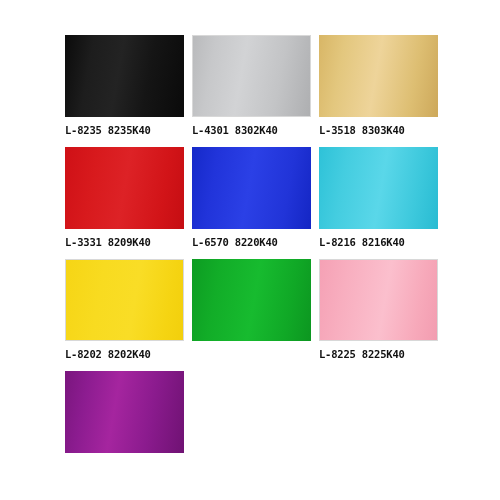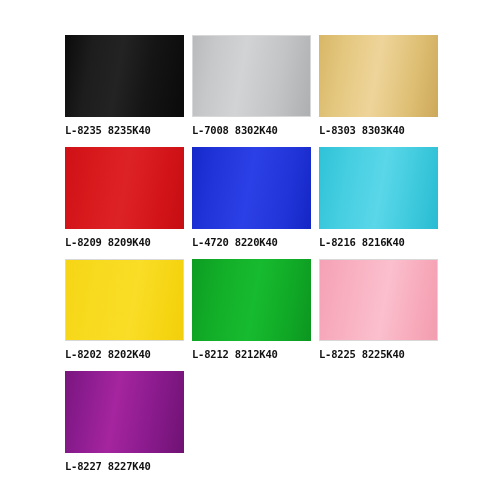--- a/index.html
+++ b/index.html
@@ -87,58 +87,56 @@
   <div id="swatch-grid">
 
     <div class="swatch-cell">
       <div class="swatch-chip fill-8235"></div>
       <div class="swatch-label">L-8235  8235K40</div>
     </div>
 
 
     <div class="swatch-cell">
       <div class="swatch-chip bordered fill-8302"></div>
-      <div class="swatch-label">L-7008  8302K40</div>
+      <div class="swatch-label">L-4301  8302K40</div>
     </div>
 
     <div class="swatch-cell">
       <div class="swatch-chip fill-8303"></div>
-      <div class="swatch-label">L-8303  8303K40</div>
+      <div class="swatch-label">L-3518  8303K40</div>
     </div>
 
     <div class="swatch-cell">
       <div class="swatch-chip fill-8209"></div>
-      <div class="swatch-label">L-8209  8209K40</div>
+      <div class="swatch-label">L-3331  8209K40</div>
     </div>
 
 
     <div class="swatch-cell">
       <div class="swatch-chip fill-8220"></div>
-      <div class="swatch-label">L-4720  8220K40</div>
+      <div class="swatch-label">L-6570  8220K40</div>
     </div>
 
     <div class="swatch-cell">
       <div class="swatch-chip fill-8216"></div>
       <div class="swatch-label">L-8216  8216K40</div>
     </div>
 
     <div class="swatch-cell">
       <div class="swatch-chip bordered fill-8202"></div>
       <div class="swatch-label">L-8202  8202K40</div>
     </div>
 
     <div class="swatch-cell">
       <div class="swatch-chip fill-8212"></div>
-      <div class="swatch-label">L-8212  8212K40</div>
     </div>
 
     <div class="swatch-cell">
       <div class="swatch-chip bordered fill-8225"></div>
       <div class="swatch-label">L-8225  8225K40</div>
     </div>
 
     <div class="swatch-cell">
       <div class="swatch-chip fill-8227"></div>
-      <div class="swatch-label">L-8227  8227K40</div>
     </div>
 
   </div>
 </div>
 
 </body></html>

